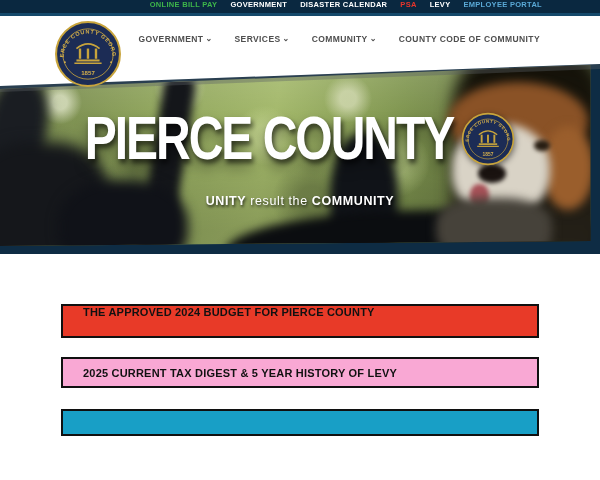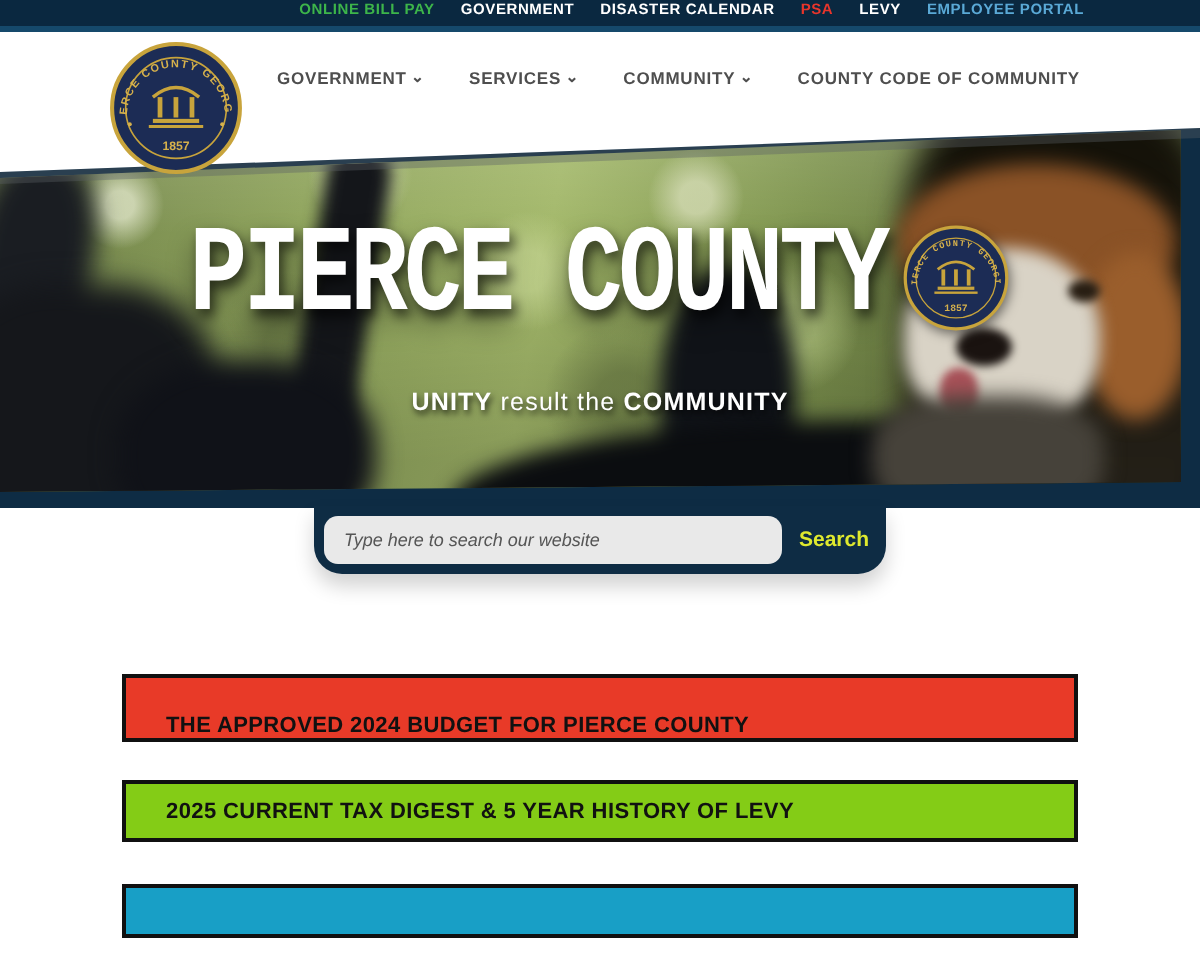--- a/index.html
+++ b/index.html
@@ -46,21 +46,21 @@
   .dog-bg{position:absolute;right:-22px;top:-12px;width:155px;height:225px;background:linear-gradient(180deg,#121007,#1d1910 45%,#26221a);border-radius:28%;filter:blur(8px);}
   .dog-brown-head{position:absolute;left:28px;top:20px;width:140px;height:78px;background:#8a5226;border-radius:50%;filter:blur(5px);}
   .dog-brown-cheek{position:absolute;left:122px;top:64px;width:52px;height:84px;background:#9a5e2c;border-radius:50%;filter:blur(5px);}
   .dog-white{position:absolute;left:32px;top:62px;width:98px;height:92px;background:#d9d3c6;border-radius:46%;filter:blur(4px);}
   .dog-eye-l{position:absolute;left:56px;top:84px;width:14px;height:10px;background:#271d12;border-radius:50%;filter:blur(2px);}
   .dog-eye-r{position:absolute;left:114px;top:78px;width:16px;height:11px;background:#271d12;border-radius:50%;filter:blur(2px);}
   .dog-nose{position:absolute;left:58px;top:102px;width:28px;height:19px;background:#1a1310;border-radius:50%;filter:blur(2px);}
   .dog-tongue{position:absolute;left:50px;top:122px;width:19px;height:24px;background:#a85158;border-radius:45%;filter:blur(2px);}
   .dog-chin{position:absolute;left:16px;top:136px;width:116px;height:62px;background:#46423a;border-radius:40%;filter:blur(5px);}
 
-  .hero-title-row{position:absolute;top:50px;left:0;right:0;display:flex;justify-content:center;align-items:center;gap:8px;z-index:5;font-family:Liberation Mono, monospace;}
+  .hero-title-row{position:absolute;top:50px;left:0;right:0;display:flex;justify-content:center;align-items:center;gap:8px;z-index:5;}
   .hero-title{font-size:48px;font-weight:700;color:#fff;letter-spacing:-2px;white-space:nowrap;line-height:1;
     transform:scaleY(1.28);transform-origin:center;
     text-shadow:2px 3px 5px rgba(0,0,0,.6),0 6px 12px rgba(0,0,0,.4);}
   .hero-seal{width:54px;height:54px;filter:drop-shadow(1px 2px 3px rgba(0,0,0,.5));}
   .hero-tagline{position:absolute;top:132px;left:0;right:0;text-align:center;color:#fff;font-size:12.5px;letter-spacing:.6px;z-index:5;
     text-shadow:1px 2px 3px rgba(0,0,0,.75);}
   .hero-tagline b{font-weight:700;}
 
   
   .search-section{position:relative;background:#fff;z-index:5;}
@@ -70,21 +70,21 @@
   .search-input{flex:1;height:24px;margin-left:5px;border:none;outline:none;background:#e9e9e9;border-radius:7px;
     font-family:"Liberation Sans",sans-serif;font-style:italic;font-size:9px;padding:0 10px;color:#333;}
   .search-input::placeholder{color:#555;}
   .search-btn{width:52px;background:transparent;border:none;font-family:"Liberation Sans",sans-serif;
     font-weight:700;font-size:10.5px;cursor:pointer;}
 
   
   .content{padding-top:50px;display:flex;flex-direction:column;align-items:center;}
   .banner{width:478px;border:2px solid #101010;box-sizing:border-box;cursor:pointer;}
   .banner-title{font-size:11px;font-weight:700;letter-spacing:.2px;margin:0;}
-  .banner-red{height:34px;margin-bottom:19px;display:flex;align-items:flex-end;padding-left:20px;}
+  .banner-red{height:34px;margin-bottom:19px;display:flex;align-items:flex-start;padding-left:20px;}
   .banner-yellow{height:31px;margin-bottom:21px;display:flex;align-items:center;padding-left:20px;}
   .banner-cyan{padding:9px 4px 14px 12px;}
   .banner-cyan .banner-title{margin:0 0 7px 8px;}
   .banner-body{font-size:8px;letter-spacing:-.15px;margin:0;white-space:nowrap;overflow:hidden;}
 </style>
 </head>
 <body>
 
 <div class="page">
 
@@ -177,30 +177,26 @@
         <rect x="33" y="58" width="34" height="3" fill="#c8a43c"></rect>
         <rect x="30" y="62.5" width="40" height="2.2" fill="#c8a43c"></rect>
         <text x="50" y="81" font-size="9" fill="#d6b14c" text-anchor="middle" font-weight="bold">1857</text>
       </svg>
     </div>
     <div class="hero-tagline"><b>UNITY</b><span> result the </span><b>COMMUNITY</b></div>
   </div>
 
   <div class="search-section">
     <div class="navy-strip"></div>
-    <div class="search-box">
-      <input class="search-input" type="text" placeholder="Type here to search our website" style="">
-      <button class="search-btn" style="color: rgb(223, 233, 46);">Search</button>
-    </div>
   </div>
 
   <div class="content">
     <div class="banner banner-red" style="background-color: rgb(232, 58, 40);">
       <p class="banner-title" style="color: rgb(17, 17, 17);">THE APPROVED 2024 BUDGET FOR PIERCE COUNTY</p>
     </div>
-    <div class="banner banner-yellow" style="background-color: #84cc16;">
+    <div class="banner banner-yellow" style="background-color: #f9a8d4;">
       <p class="banner-title" style="color: rgb(17, 17, 17);">2025 CURRENT TAX DIGEST &amp; 5 YEAR HISTORY OF LEVY</p>
     </div>
     <div class="banner banner-cyan" style="background-color: rgb(24, 159, 198);">
     </div>
   </div>
 
 </div>
 
 </body></html>

